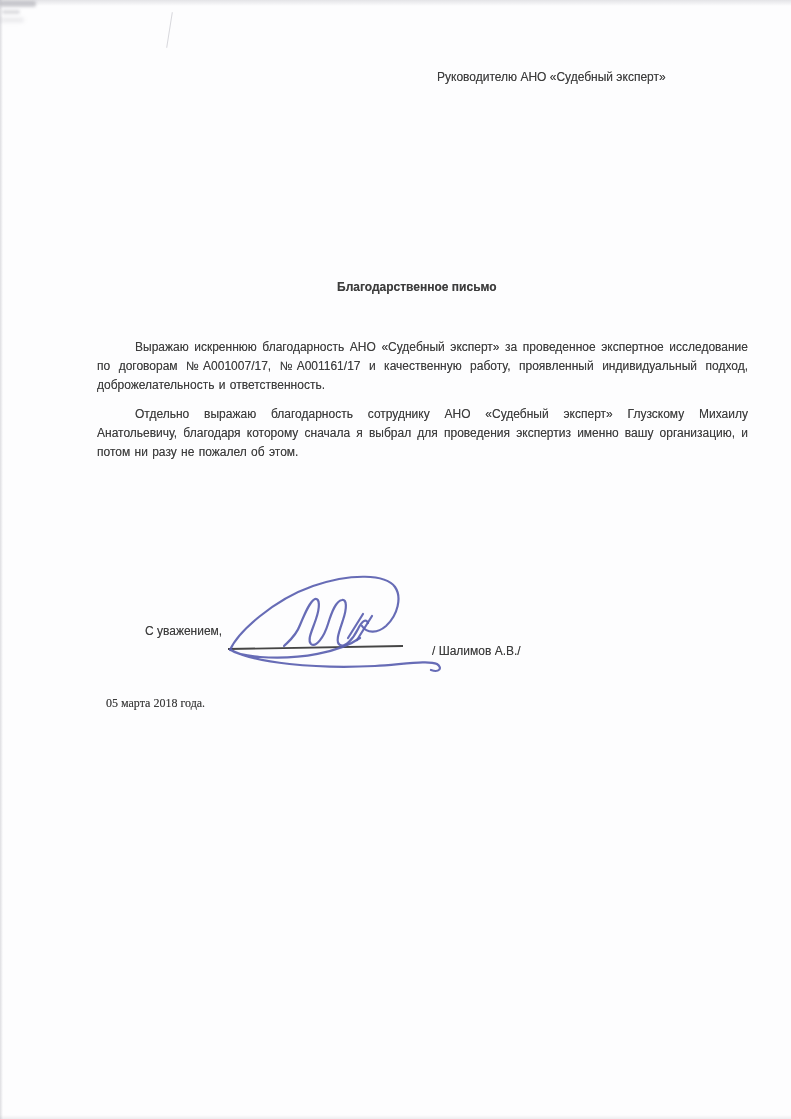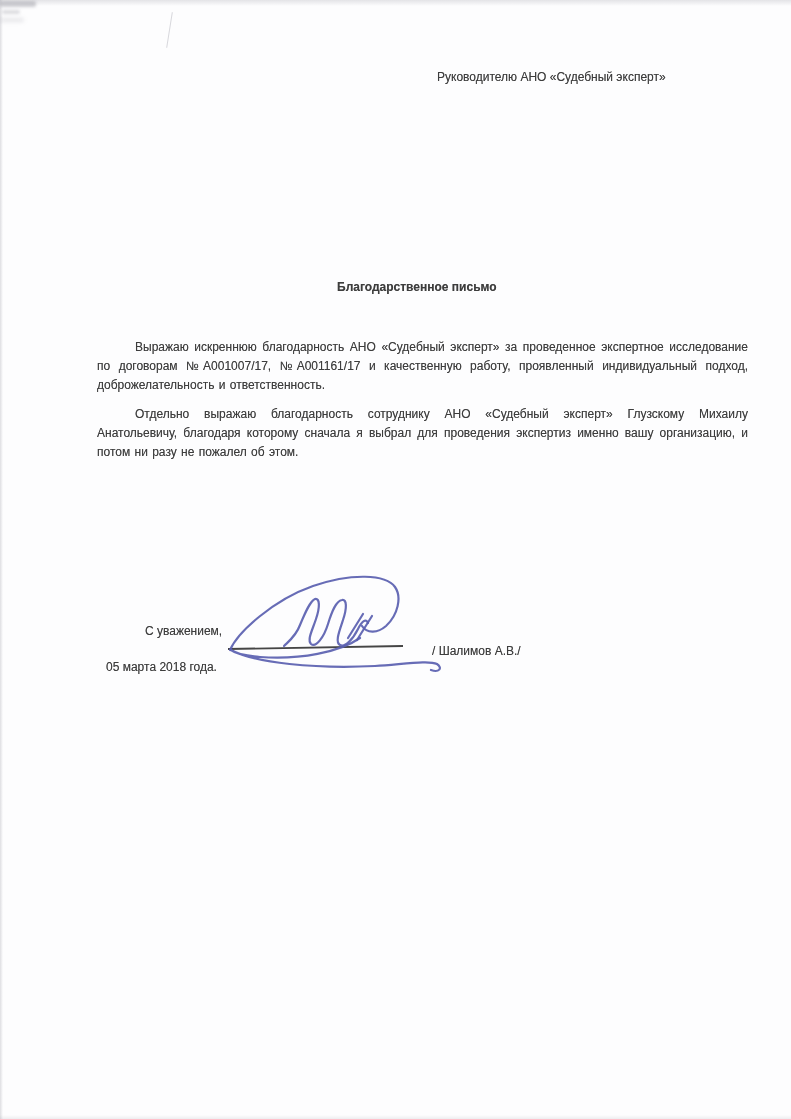--- a/index.html
+++ b/index.html
@@ -67,21 +67,21 @@
     stroke-linejoin: round;
     opacity: 0.92;
   }
   .sig-underline {
     fill: none;
     stroke: #454545;
     stroke-width: 1.8;
     stroke-linecap: butt;
   }
   .signer-name { top: 632px; left: 432px; white-space: nowrap; margin-top: 12px; }
-  .letter-date { top: 660px; left: 106px; white-space: nowrap; }
+  .letter-date { top: 696px; left: 106px; white-space: nowrap; font-family: Liberation Serif, serif; }
 </style>
 </head>
 <body>
 
 <div class="page">
 
   <div class="abs edge-top"></div>
   <div class="abs edge-left"></div>
   <div class="abs edge-bottom"></div>
   <div class="abs smudge smudge-1"></div>

